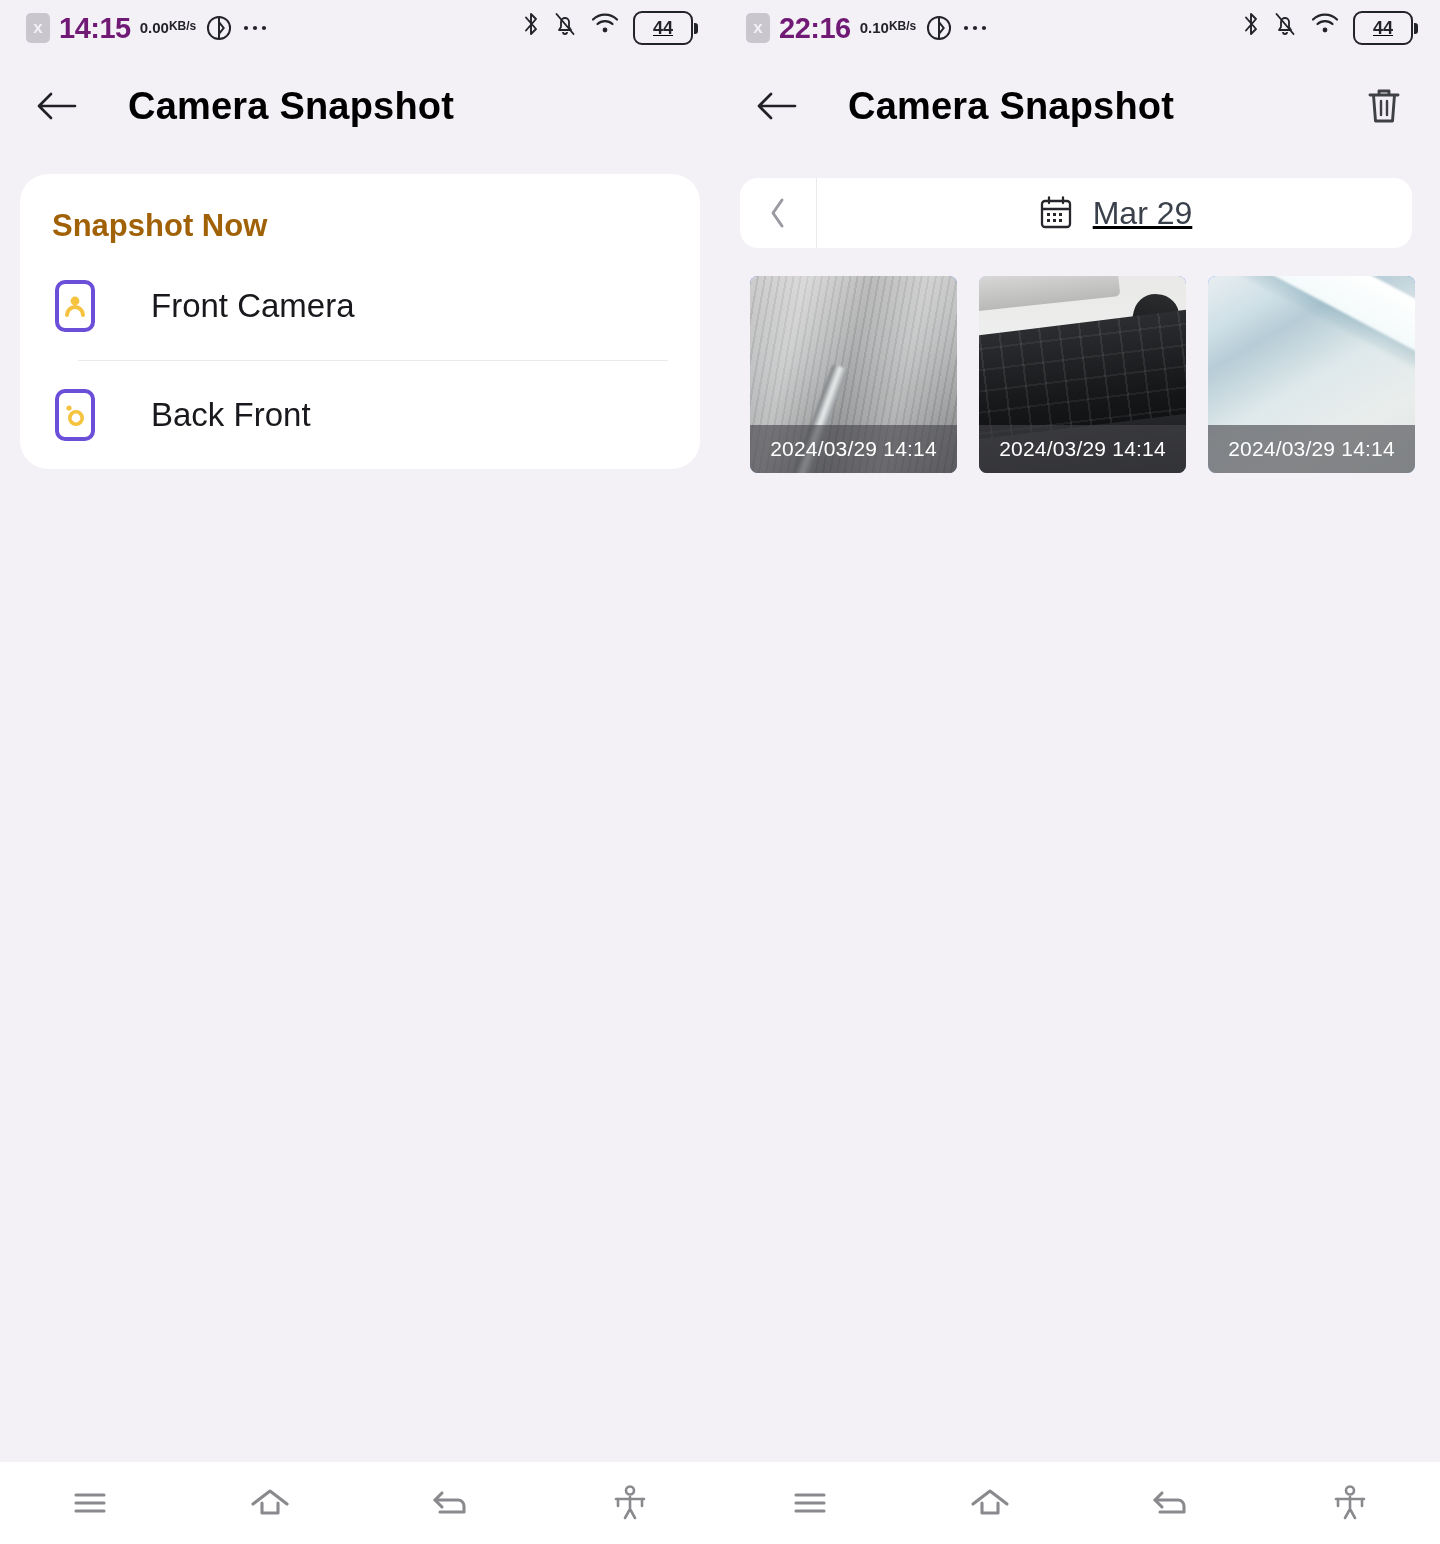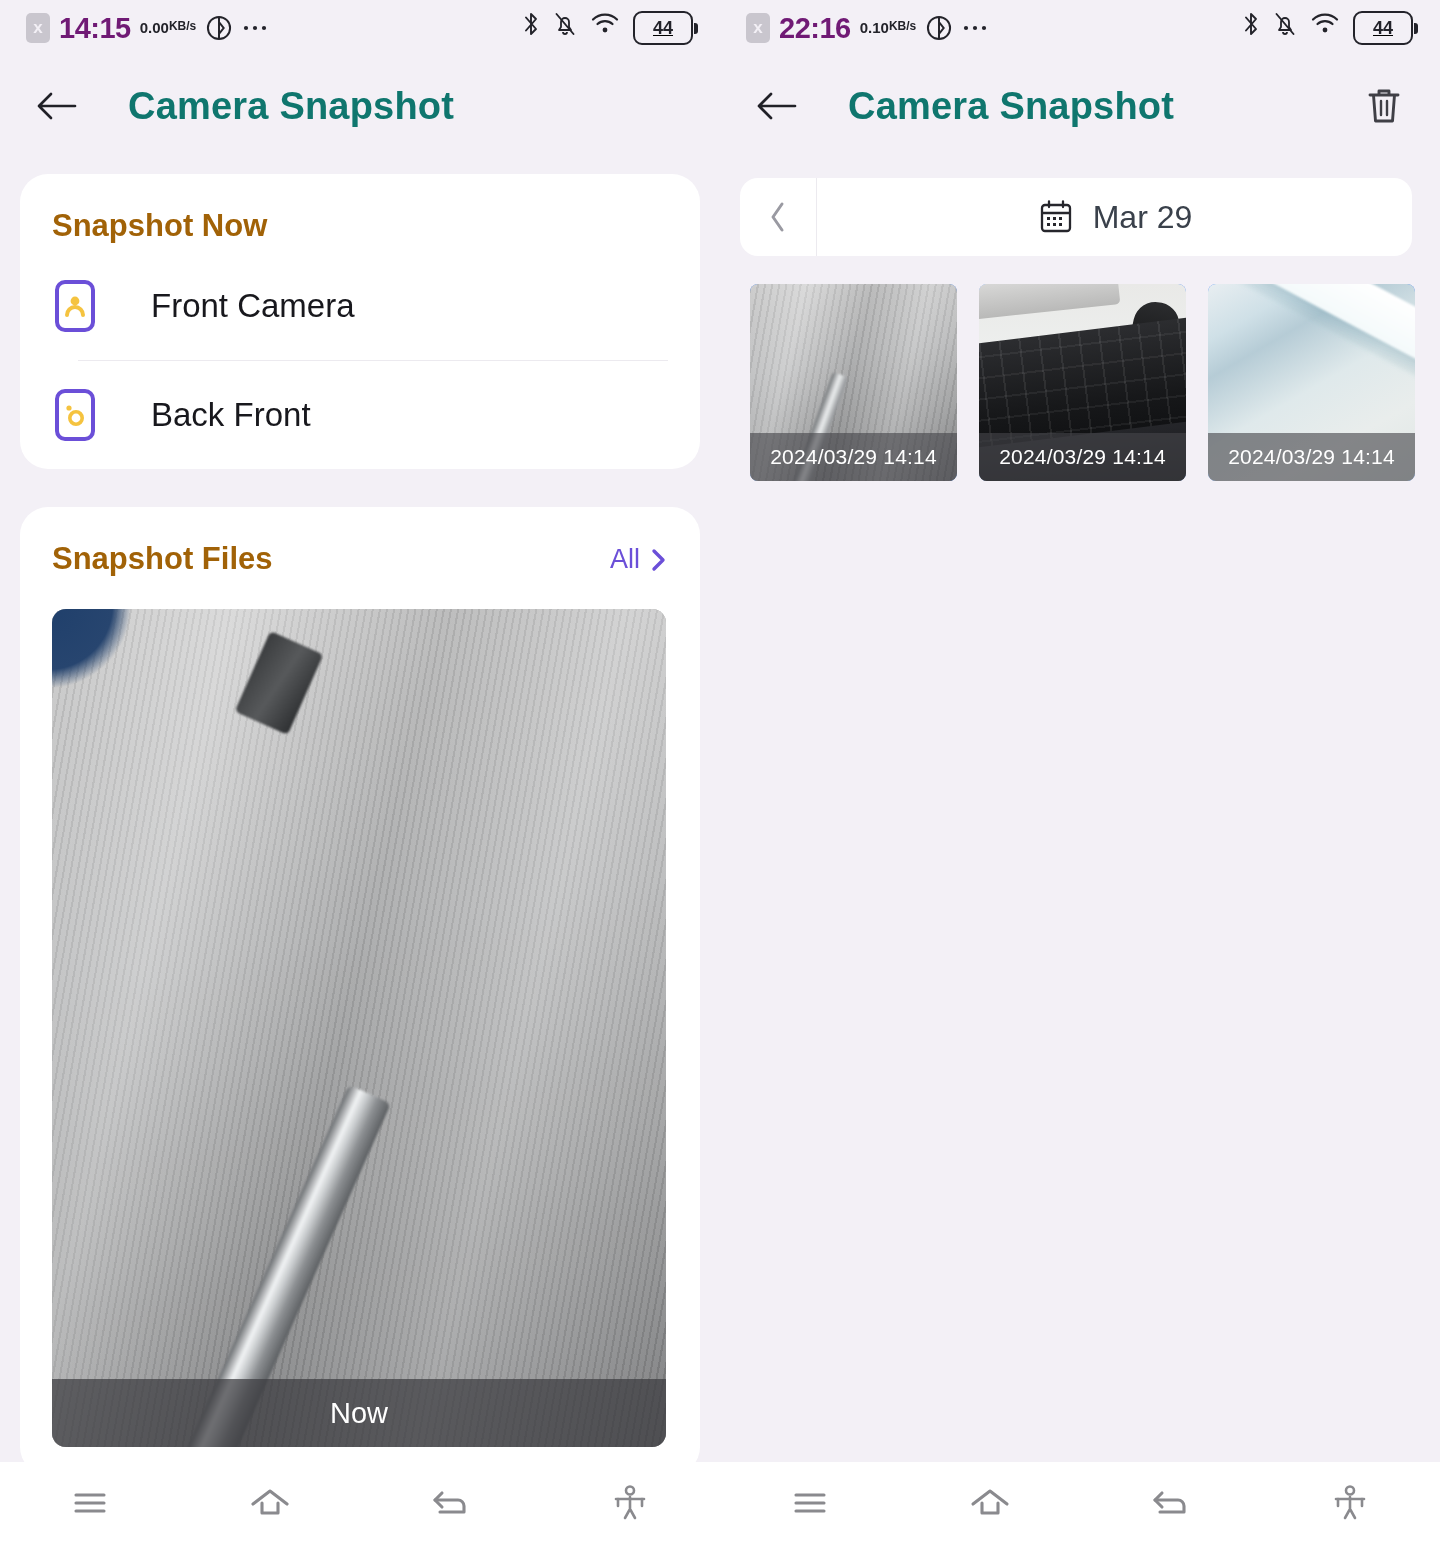--- a/index.html
+++ b/index.html
@@ -28,21 +28,21 @@
   .clock{font-size:29px;font-weight:bold;color:#701a75;letter-spacing:-0.5px;}
   .netspeed{display:flex;line-height:1.05;color:#23232a;}
   .netspeed .n1{font-size:15px;font-weight:bold;}
   .netspeed .n2{font-size:12px;font-weight:bold;}
   .icn{display:block;}
 
   
   .appbar{height:100px;display:flex;align-items:center;padding:0 28px;box-sizing:border-box;}
   .appbar .back{width:56px;height:56px;display:flex;align-items:center;justify-content:center;cursor:pointer;}
   .appbar .title{
-    font-size:38px;font-weight:bold;color:#0f766e;letter-spacing:0.2px;
+    font-size:38px;font-weight:bold;color:#000000;letter-spacing:0.2px;
     margin-left:44px;
   }
   .appbar .spacer{flex:1;}
   .appbar .trash{width:56px;height:56px;display:flex;align-items:center;justify-content:center;cursor:pointer;}
 
   
   .card{
     background:#ffffff;border-radius:28px;margin:0 20px;
     box-sizing:border-box;
   }
@@ -72,22 +72,22 @@
   }
   .photo-caption{
     position:absolute;left:0;right:0;bottom:0;height:68px;
     background:rgba(60,60,64,0.72);
     display:flex;align-items:center;justify-content:center;
     color:#ffffff;font-size:29px;
   }
 
   
   .datebar{
-    margin:22px 28px 0 20px;height:78px;background:#ffffff;border-radius:18px;
-    display:flex;align-items:center;overflow:hidden;
+    margin:22px 28px 0 20px;height:70px;background:#ffffff;border-radius:18px;
+    display:flex;align-items:center;overflow:hidden;text-decoration:underline;
   }
   .datebar .prev{
     width:76px;height:100%;display:flex;align-items:center;justify-content:center;
     border-right:1px solid #eceaef;cursor:pointer;
   }
   .datebar .dateval{
     flex:1;display:flex;align-items:center;justify-content:center;gap:18px;cursor:pointer;
   }
   .datebar .dateval .dtxt{font-size:32px;color:#3a414b;}
 
@@ -252,39 +252,20 @@
         <div class="cam-icon">
           <svg width="26" height="28" viewBox="0 0 26 28">
             <circle cx="7" cy="7" r="2.6" fill="#f5c33f"></circle>
             <circle cx="14" cy="17" r="6.2" fill="none" stroke="#f5c33f" stroke-width="3.6"></circle>
           </svg>
         </div>
         <div class="row-label">Back Front</div>
       </div>
     </div>
 
-    <div class="card card-files">
-      <div class="files-head">
-        <div class="sec-title">Snapshot Files</div>
-        <div class="all-link">
-          <span class="all-txt">All</span>
-          <svg width="18" height="26" viewBox="0 0 18 26">
-            <path d="M4 4 L13 13 L4 22" fill="none" stroke="#6b4fd8" stroke-width="3.4" stroke-linecap="round" stroke-linejoin="round"></path>
-          </svg>
-        </div>
-      </div>
-
-      <div class="photo-big">
-        <div class="tex-concrete"></div>
-        <div class="tex-corner"></div>
-        <div class="rod"></div>
-        <div class="rod-tip"></div>
-        <div class="photo-caption">Now</div>
-      </div>
-    </div>
 
     <div class="navbar">
       <div class="navbtn">
         <svg width="42" height="34" viewBox="0 0 42 34">
           <path d="M7 9 H35 M7 17 H35 M7 25 H35" stroke="#8a8a8e" stroke-width="3.1" stroke-linecap="round"></path>
         </svg>
       </div>
       <div class="navbtn">
         <svg width="46" height="36" viewBox="0 0 46 36">
           <path d="M6 19 L23 6 L40 19" fill="none" stroke="#8a8a8e" stroke-width="3.1" stroke-linecap="round" stroke-linejoin="round"></path>

